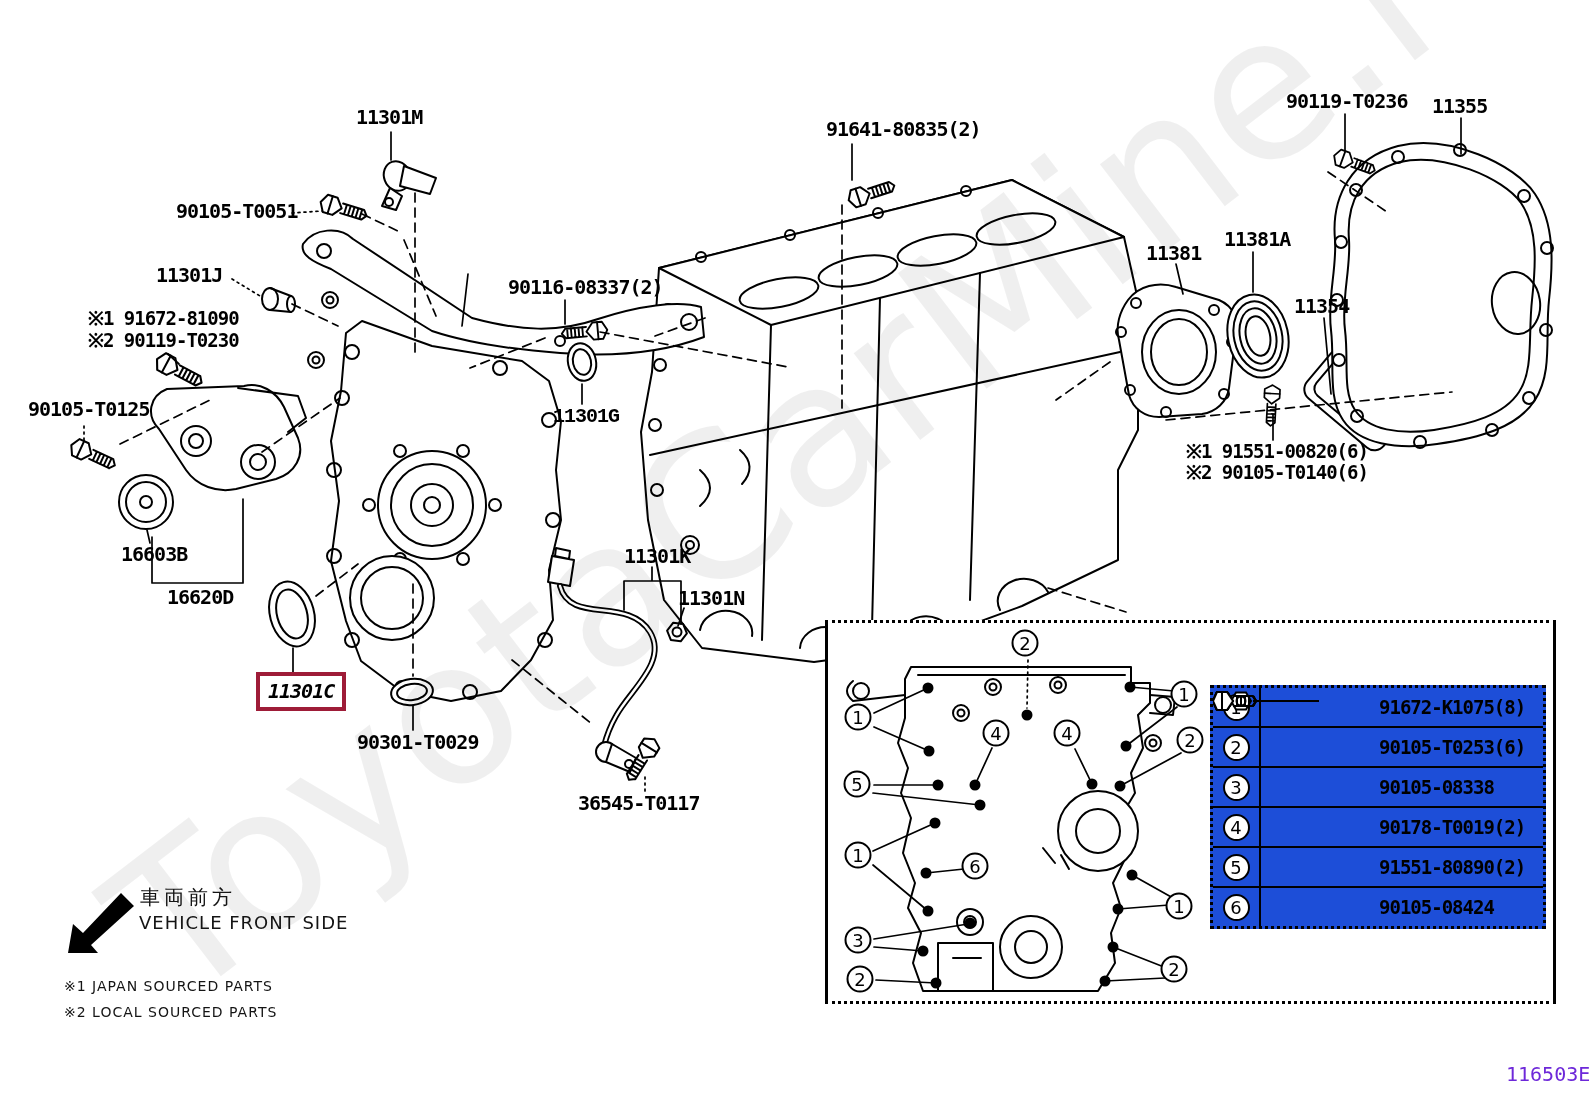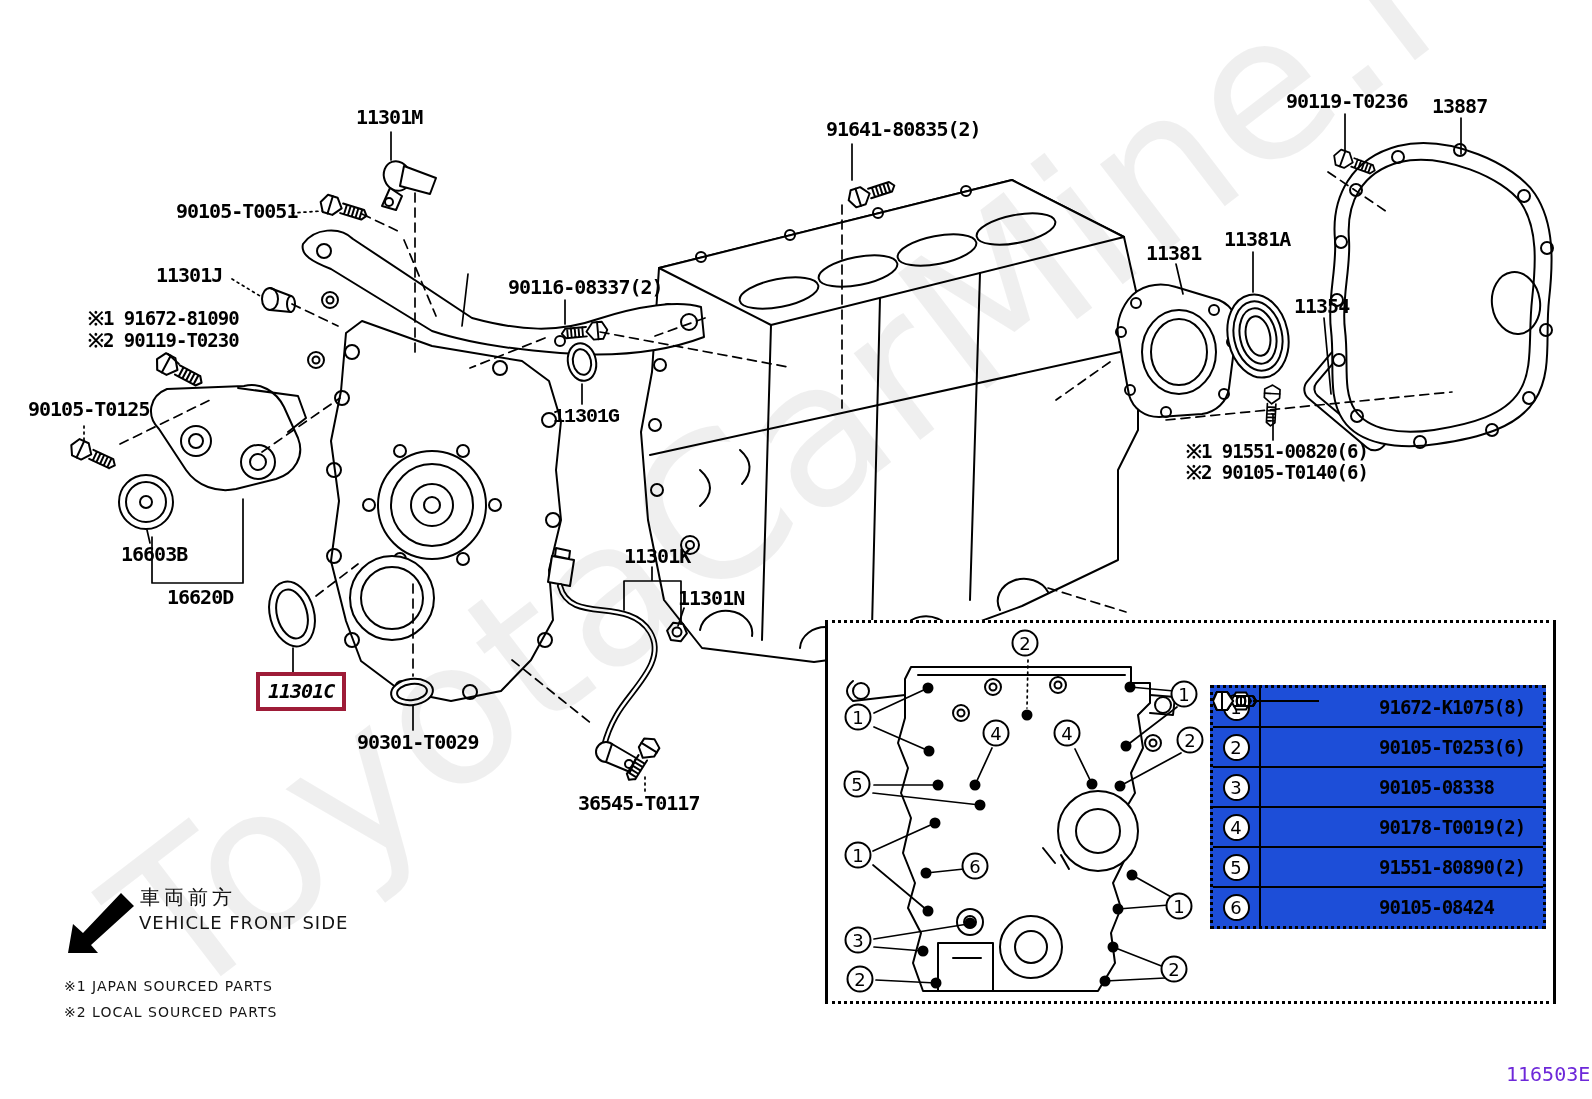--- a/index.html
+++ b/index.html
@@ -290,21 +290,21 @@
       <div class="plabel" style="left: 167px; top: 586px;">16620D</div>
       <div class="plabel plabel--highlight" style="left: 256px; top: 672px; font-style: italic;">11301C</div>
       <div class="plabel" style="left: 357px; top: 731px;">90301-T0029</div>
       <div class="plabel" style="left: 578px; top: 792px;">36545-T0117</div>
       <div class="plabel" style="left: 624px; top: 545px;">11301K</div>
       <div class="plabel" style="left: 678px; top: 587px; text-align: center;">11301N</div>
       <div class="plabel" style="left: 553px; top: 405px; font-family: Liberation Mono, monospace;">11301G</div>
       <div class="plabel" style="left: 508px; top: 276px;">90116-08337(2)</div>
       <div class="plabel" style="left: 826px; top: 118px;">91641-80835(2)</div>
       <div class="plabel" style="left: 1286px; top: 90px;">90119-T0236</div>
-      <div class="plabel" style="left: 1432px; top: 95px;">13887</div>
+      <div class="plabel" style="left: 1432px; top: 95px;">11355</div>
       <div class="plabel" style="left: 1146px; top: 242px;">11381</div>
       <div class="plabel" style="left: 1224px; top: 228px;">11381A</div>
       <div class="plabel" style="left: 1294px; top: 295px;">11354</div>
       <div class="plabel plabel--note" style="left: 1186px; top: 441px;">※1 91551-00820(6)</div>
       <div class="plabel plabel--note" style="left: 1186px; top: 462px;">※2 90105-T0140(6)</div>
     </div>
 
 
   <svg width="80" height="75" style="position:absolute;left:58px;top:885px;z-index:4">
     <polygon points="63,8 76,21 33,60 40,68 10,68 15,39 25,48" fill="#000"></polygon>

